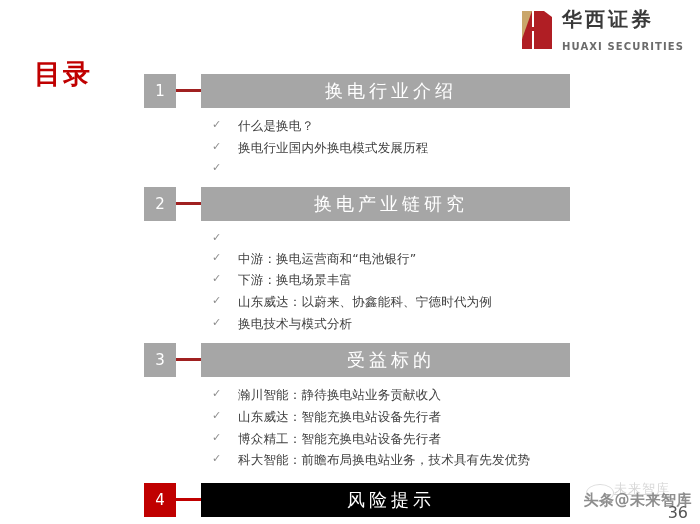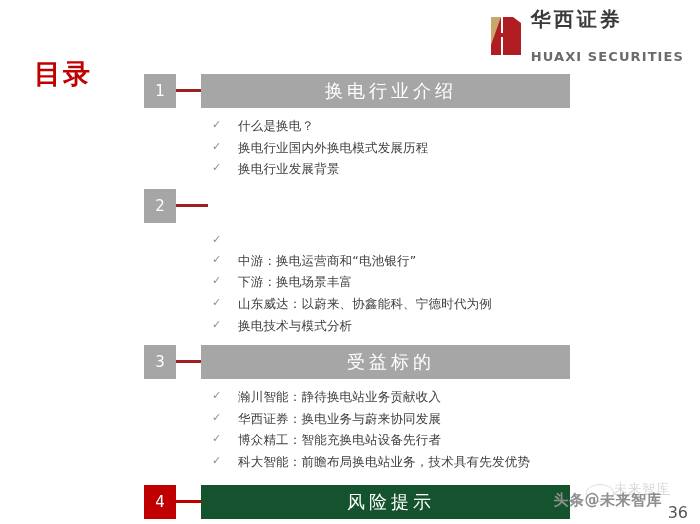--- a/index.html
+++ b/index.html
@@ -47,25 +47,25 @@
     justify-content: center;
   }
   .brand-cn {
     font-size: 20px;
     font-weight: bold;
     color: #3a3a3a;
     letter-spacing: 3px;
     line-height: 1.15;
   }
   .brand-en {
-    font-size: 13px;
+    font-size: 10px;
     font-weight: bold;
     color: #6b6b6b;
     letter-spacing: 1.1px;
-    margin-top: 18px;
+    margin-top: 10px;
   }
 
   
   .agenda {
     position: absolute;
     left: 0;
     top: 74px;
     width: 700px;
   }
   .section {
@@ -109,21 +109,21 @@
     letter-spacing: 4px;
     display: flex;
     align-items: center;
     justify-content: center;
     box-sizing: border-box;
     padding-left: 11px;
   }
 
   
   .section.accent .num-box { background: #C00000; }
-  .section.accent .bar { background: #14532d; }
+  .section.accent .bar { background: #000000; }
   .section.accent .connector { background: #C00000; }
 
   
   .bullets {
     margin: 7px 0 0 0;
     padding: 0 0 0 0;
     list-style: none;
   }
   .bullets li {
     display: flex;
@@ -146,21 +146,21 @@
     letter-spacing: 0.2px;
     white-space: nowrap;
   }
 
   .gap-sm { height: 9px; }
   .gap-md { height: 12px; }
 
   
   .watermark {
     position: absolute;
-    right: 38px;
+    right: 8px;
     bottom: 14px;
     font-size: 15px;
     font-weight: bold;
     color: #8e8e8e;
     letter-spacing: 0.5px;
     white-space: nowrap;
   }
   .wm-ghost {
     position: absolute;
     right: 30px;
@@ -219,31 +219,31 @@
       <li>
         <span class="check">✓</span>
         <span class="btext">什么是换电？</span>
       </li>
       <li>
         <span class="check">✓</span>
         <span class="btext">换电行业国内外换电模式发展历程</span>
       </li>
       <li>
         <span class="check">✓</span>
-        <span class="btext">换电行业发展背景</span>
       </li>
     </ul>
   </div>
 
   <div class="gap-sm"></div>
 
   <div class="section">
     <div class="section-head">
       <div class="num-box">2</div>
       <div class="connector"></div>
+      <div class="bar">换电产业链研究</div>
     </div>
     <ul class="bullets">
       <li>
         <span class="check">✓</span>
       </li>
       <li>
         <span class="check">✓</span>
         <span class="btext">中游：换电运营商和“电池银行”</span>
       </li>
       <li>
@@ -269,21 +269,21 @@
       <div class="connector"></div>
       <div class="bar">受益标的</div>
     </div>
     <ul class="bullets">
       <li>
         <span class="check">✓</span>
         <span class="btext">瀚川智能：静待换电站业务贡献收入</span>
       </li>
       <li>
         <span class="check">✓</span>
-        <span class="btext">华西证券：换电业务与蔚来协同发展</span>
+        <span class="btext">山东威达：智能充换电站设备先行者</span>
       </li>
       <li>
         <span class="check">✓</span>
         <span class="btext">博众精工：智能充换电站设备先行者</span>
       </li>
       <li>
         <span class="check">✓</span>
         <span class="btext">科大智能：前瞻布局换电站业务，技术具有先发优势</span>
       </li>
     </ul>

